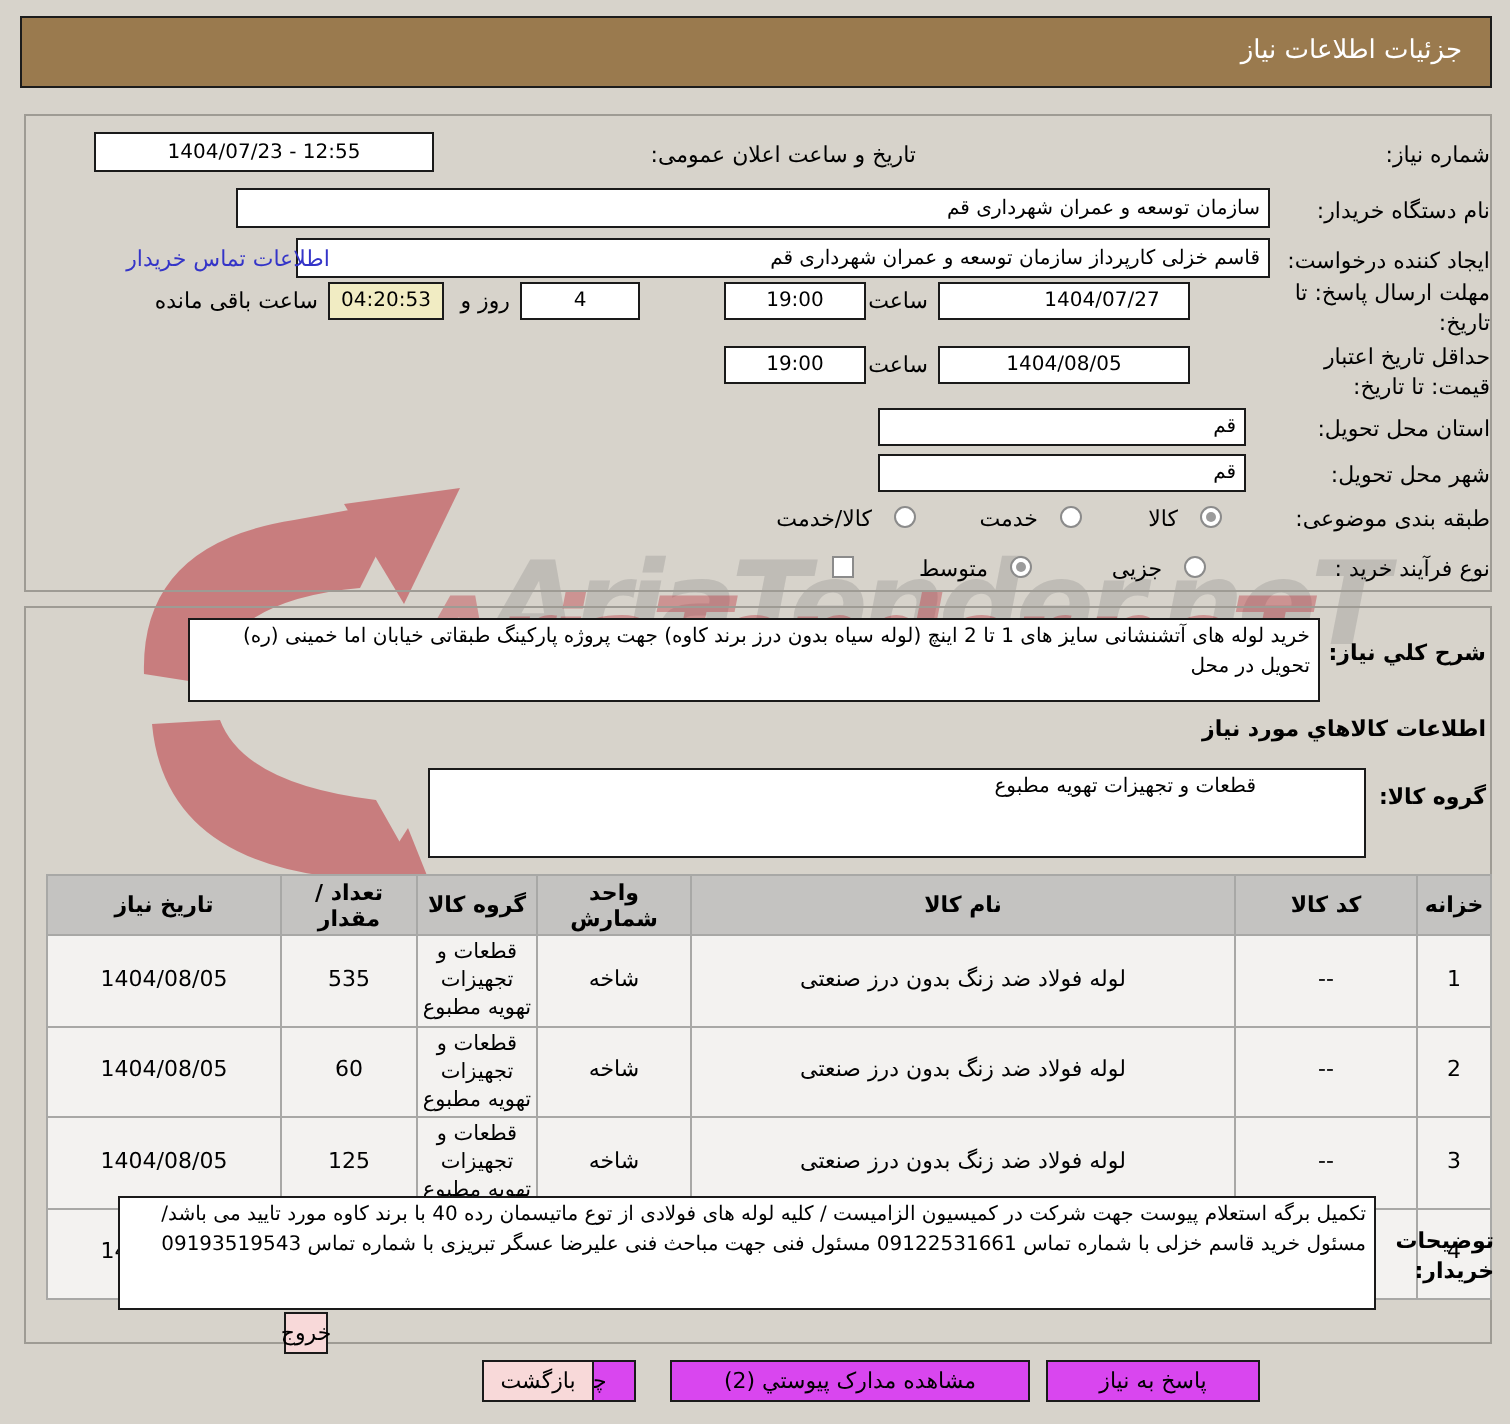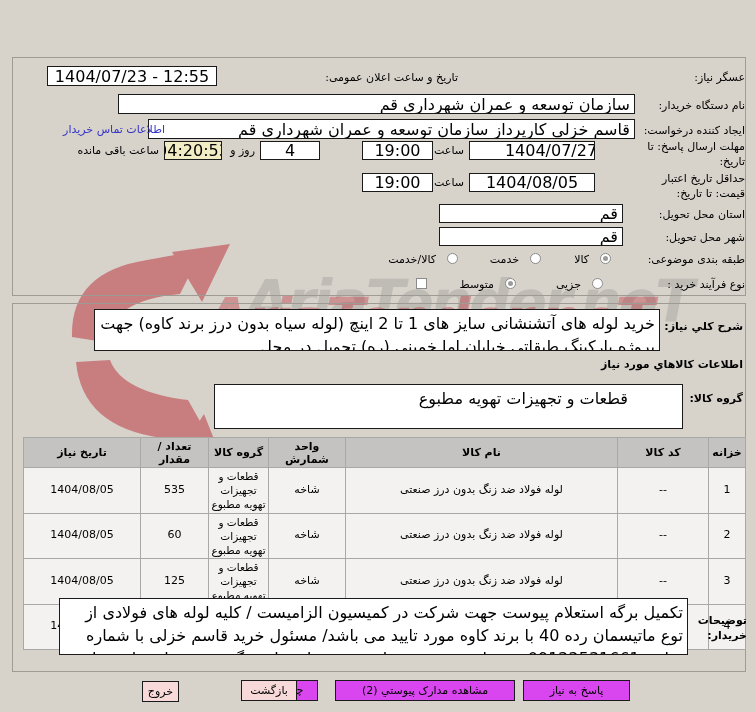--- a/index.html
+++ b/index.html
@@ -35,21 +35,21 @@
   .group { position:absolute; border:1px solid #9e9b94; z-index:2; }
   .group1 { left:12px; top:57px; width:734px; height:239px; }
   .group2 { left:12px; top:303px; width:734px; height:369px; }
 
   .lbl { position:absolute; font-size:11px; color:#000; white-space:nowrap; z-index:3; }
   .lbl.b { font-weight:bold; }
   .lbl.wrap { white-space:normal; text-align:right; line-height:1.4; }
 
   .box {
     position:absolute; background:#fff; border:1px solid #1a1a1a;
-    font-size:16px; color:#000; display:flex; align-items:center; z-index:3;
+    font-size:10px; color:#000; display:flex; align-items:center; z-index:3;
     overflow:hidden;
   }
   .box.center { justify-content:center; }
   .box.rstart { justify-content:flex-start; padding-right:4px; }
   .box.ltr { direction:ltr; }
   .box.beige { background:#f1ecc3; }
   .area { align-items:flex-start; padding:2px 4px; line-height:1.45; }
   .area .txt { white-space:normal; text-align:right; width:100%; }
 
   .link { position:absolute; font-size:11px; color:#3434c8; white-space:nowrap; z-index:3; cursor:pointer; }
@@ -98,24 +98,25 @@
     <svg width="180" height="235" viewBox="0 0 180 235" xmlns="http://www.w3.org/2000/svg">
       <path d="M20 95 Q18 30 95 18 L150 8 L128 52 Q60 58 52 100 Z" fill="#bb2a34"></path>
       <path d="M24 120 Q30 185 110 196 L162 204 L136 158 Q70 150 58 118 Z" fill="#bb2a34"></path>
       <path d="M120 10 L178 2 L150 60 Z" fill="#bb2a34"></path>
       <path d="M118 225 L176 232 L152 172 Z" fill="#bb2a34"></path>
     </svg>
   </div>
   <div class="wm wm-text-gray">AriaTender.neT</div>
   <div class="wm wm-text-red">AriaTender.neT</div>
 
+  <div class="titlebar">جزئیات اطلاعات نیاز</div>
 
   <div class="group group1"></div>
 
-  <span class="lbl" style="right:10px; top:71px;">عسگر نیاز:</span>
+  <span class="lbl" style="right:10px; top:71px;">شماره نیاز:</span>
   <span class="lbl" style="right:297px; top:71px;">تاریخ و ساعت اعلان عمومی:</span>
   <div class="box center ltr" style="right:538px; top:66px; width:170px; height:20px;">1404/07/23 - 12:55</div>
 
   <span class="lbl" style="right:10px; top:99px;">نام دستگاه خریدار:</span>
   <div class="box rstart" style="right:120px; top:94px; width:517px; height:20px;">سازمان توسعه و عمران شهرداری قم</div>
 
   <span class="lbl" style="right:10px; top:124px;">ایجاد کننده درخواست:</span>
   <div class="box rstart" style="right:120px; top:119px; width:487px; height:20px;">قاسم خزلی کارپرداز سازمان توسعه و عمران شهرداری قم</div>
   <span class="link" style="right:590px; top:123px;">اطلاعات تماس خریدار</span>
 
@@ -229,15 +230,15 @@
 
   <span class="lbl b wrap" style="right:8px; top:613px; width:58px;">توضیحات خریدار:</span>
   <div class="box area" style="right:67px; top:598px; width:629px; height:57px;">
     <span class="txt">تکمیل برگه استعلام پیوست جهت شرکت در کمیسیون الزامیست / کلیه لوله های فولادی از توع ماتیسمان رده 40 با برند کاوه مورد تایید می باشد/ مسئول خرید قاسم خزلی با شماره تماس 09122531661  مسئول فنی جهت مباحث فنی علیرضا عسگر تبریزی با شماره تماس 09193519543</span>
   </div>
 
   <div class="btn green" style="left:523px; top:680px; width:107px;">پاسخ به نیاز</div>
   <div class="btn green" style="left:335px; top:680px; width:180px;">مشاهده مدارک پیوستي (2)</div>
   <div class="btn green" style="left:268px; top:680px; width:50px;">چاپ</div>
   <div class="btn pink" style="left:197px; top:680px; width:56px;margin-left:44px;">بازگشت</div>
-  <div class="btn pink" style="left:142px; top:681px; width:37px;">خروج</div>
+  <div class="btn pink" style="left:142px; top:656px; width:22px;">خروج</div>
 
 </div>
 
 </body></html>

